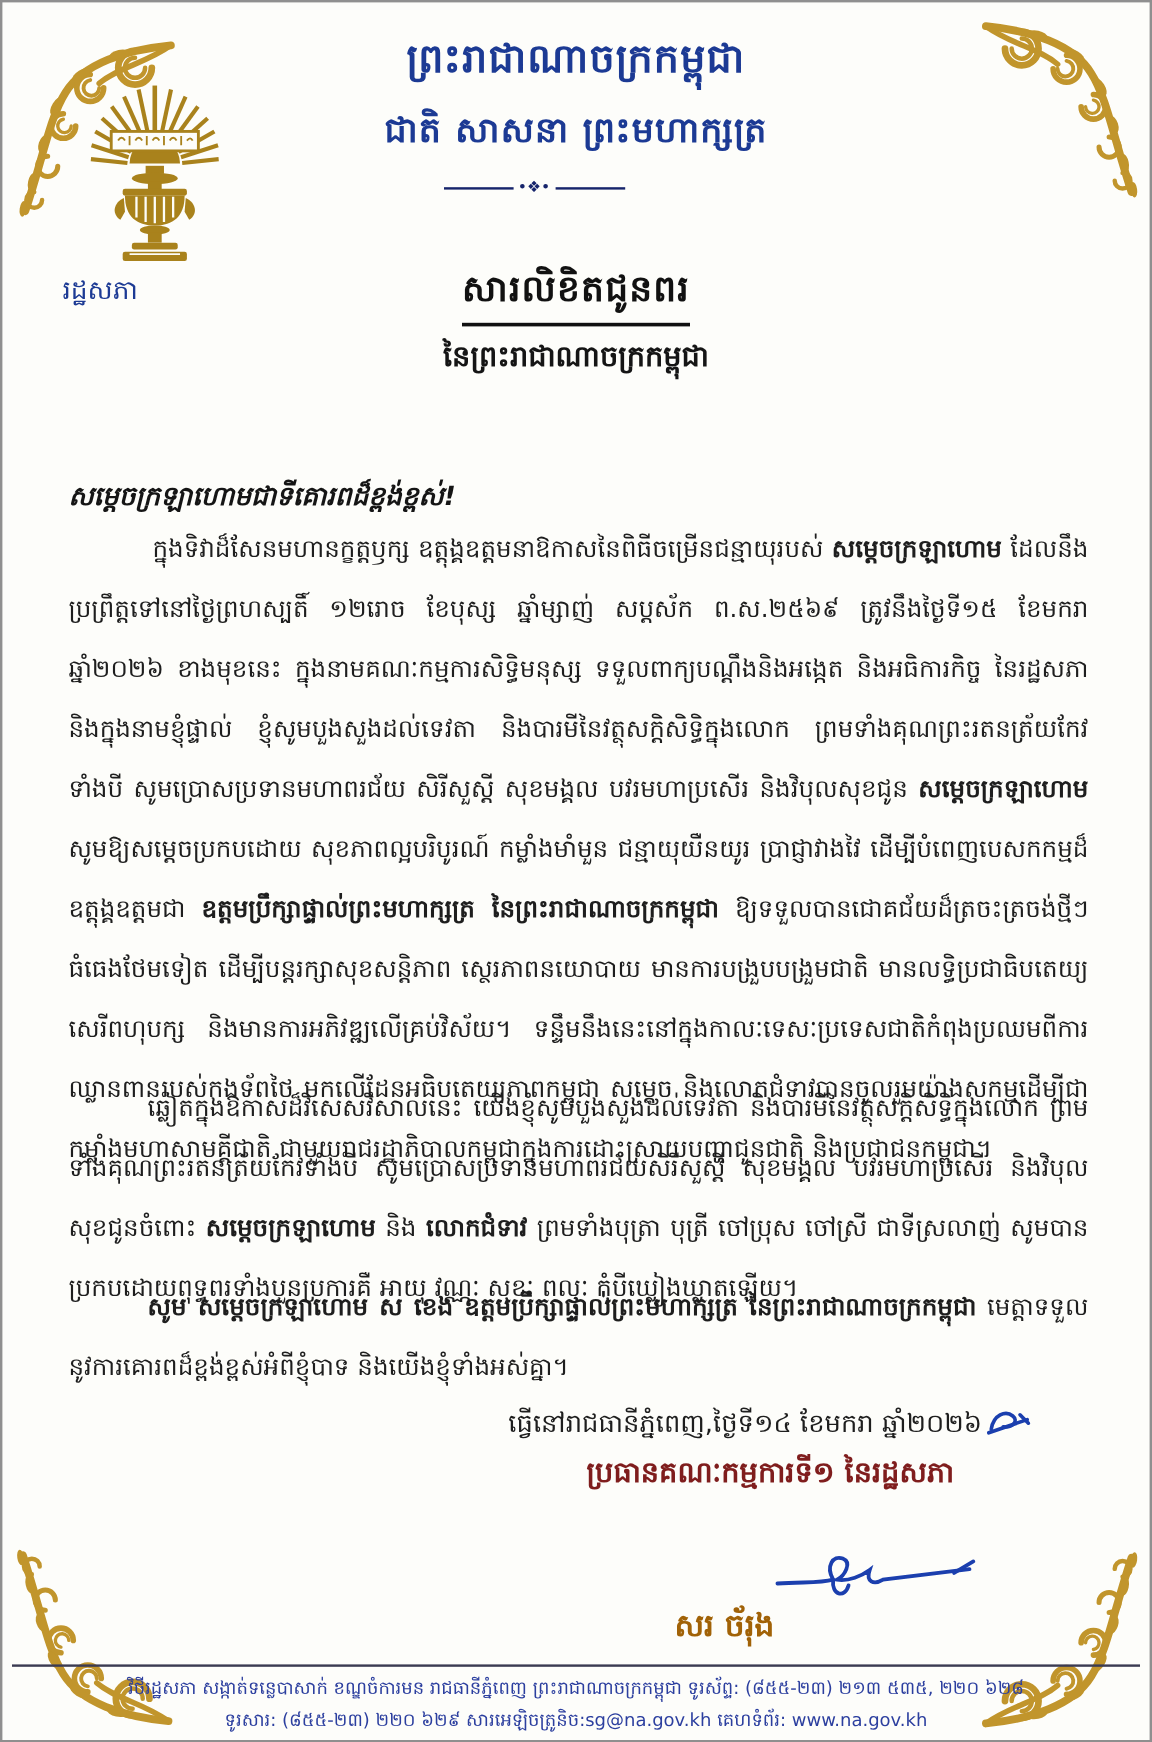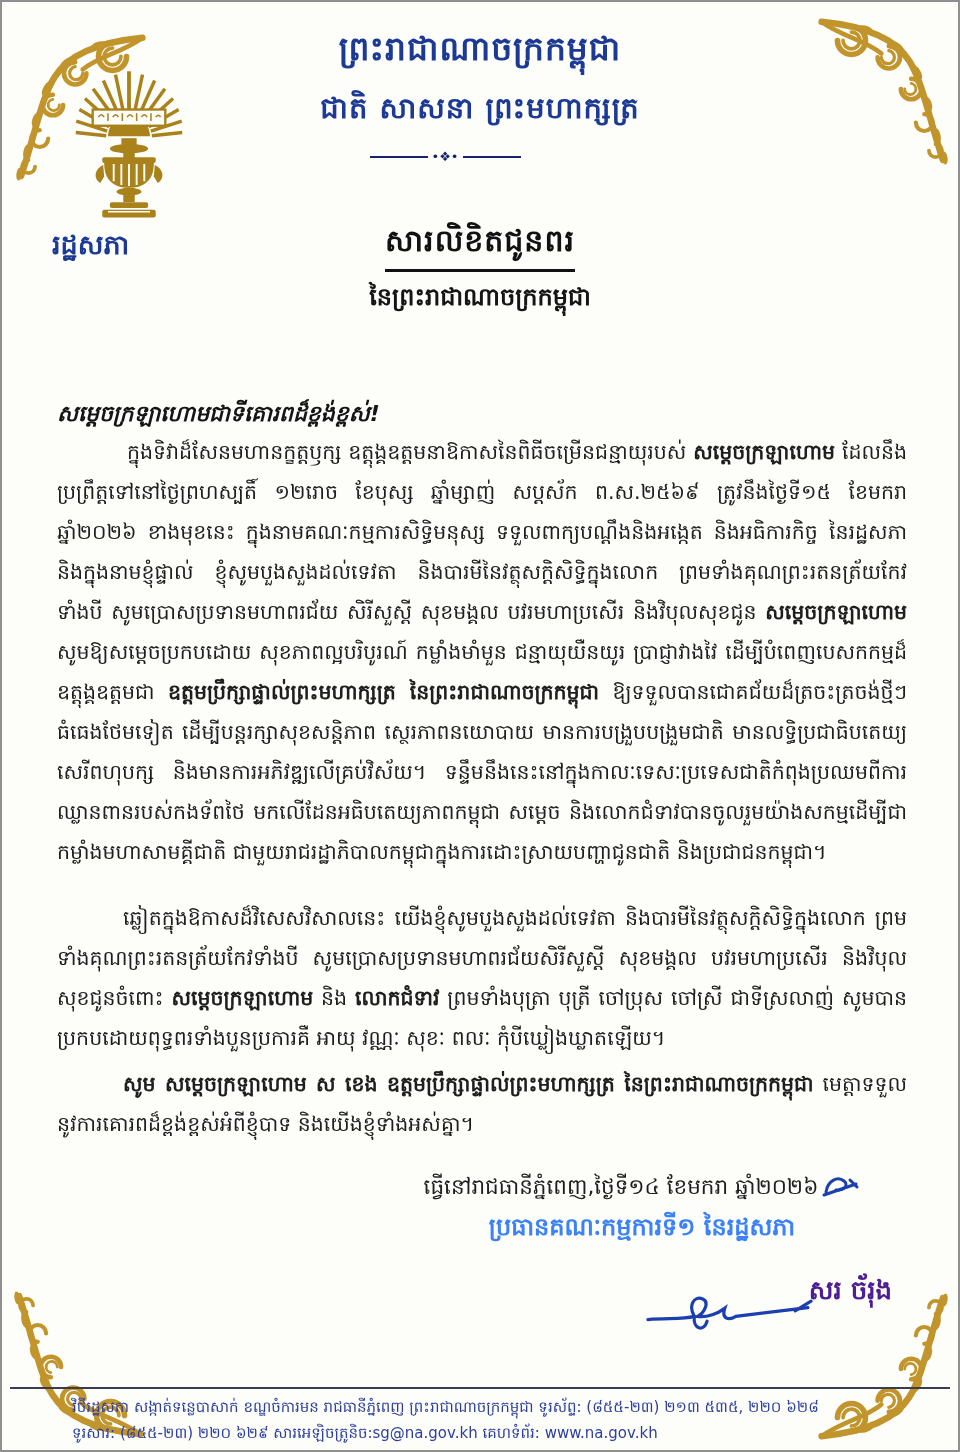--- a/index.html
+++ b/index.html
@@ -27,49 +27,49 @@
   .kingdom .l1{font-size:33px;font-weight:bold;color:var(--navy);letter-spacing:1px;}
   .kingdom .l2{font-size:29px;font-weight:bold;color:var(--navy);margin-top:14px;letter-spacing:1px;}
   .divider{
     position:absolute;left:0;right:70px;top:148px;display:flex;align-items:center;justify-content:center;
     color:#16246b;font-size:12px;gap:4px;
   }
   .divider .rule{width:58px;height:2px;background:#16246b;}
   .divider .orn{font-size:13px;line-height:1;}
   .emblem{position:absolute;left:68px;top:54px;width:118px;height:172px;}
   .emblem svg{width:100%;height:100%;}
-  .assembly-label{position:absolute;left:50px;top:226px;font-size:27px;font-weight:bold;color:var(--navy);}
+  .assembly-label{position:absolute;left:50px;top:226px;font-size:22px;font-weight:normal;color:var(--navy);}
   
   .letter-title{position:absolute;left:0;right:0;top:220px;text-align:center;}
   .letter-title span{
     display:inline-block;font-size:30px;font-weight:bold;color:#111;
     border-bottom:3px solid #111;padding-bottom:3px;letter-spacing:1px;
   }
   .subtitle{position:absolute;left:0;right:0;top:274px;text-align:center;font-weight:bold;font-size:24px;line-height:43px;color:#151515;}
   
   .salutation{position:absolute;left:55px;top:398px;font-size:22px;font-style:italic;font-weight:bold;color:#151515;}
   .body-par{
-    position:absolute;left:55px;width:850px;font-size:20.5px;line-height:40px;
+    position:absolute;left:55px;width:850px;font-size:20.5px;line-height:50px;
     text-align:justify;color:#1e1e1e;margin:0;
   }
   .body-par .b{font-weight:bold;}
   .p1{top:430px;text-indent:70px;}
   .p2{top:896px;text-indent:66px;}
   .p3{top:1062px;text-indent:66px;}
   
   .closing{position:absolute;left:380px;width:520px;top:1166px;text-align:center;}
   .closing .dline{font-size:21.5px;line-height:38px;color:#1e1e1e;white-space:nowrap;}
   .closing .dline .mark{display:inline-block;width:40px;height:26px;vertical-align:-6px;margin-left:2px;}
-  .closing .signer-title{font-size:24px;font-weight:bold;margin-top:6px;color:#3b82f6;}
+  .closing .signer-title{font-size:24px;font-weight:bold;margin-top:6px;color:#7f1d1d;}
   .signature{position:absolute;left:620px;top:1284px;width:215px;height:56px;}
   .signature svg{width:100%;height:100%;}
-  .signer-name{position:absolute;left:560px;width:330px;top:1272px;text-align:right;font-size:26px;font-weight:bold;color:#4c1d95;}
+  .signer-name{position:absolute;left:560px;width:330px;top:1336px;text-align:left;font-size:26px;font-weight:bold;color:#a16207;}
   
   .footer-sep{position:absolute;left:8px;right:8px;top:1385px;height:2px;background:#3b3b52;}
-  .footer{position:absolute;left:70px;right:70px;top:1392px;color:var(--footer-blue);}
+  .footer{position:absolute;left:70px;right:70px;top:1392px;text-align:center;color:var(--footer-blue);}
   .footer .f1{font-size:15px;line-height:26px;}
   .footer .f2{font-size:15px;line-height:26px;}
 </style>
 </head>
 <body>
 
 <div class="page">
 
   <div class="corner tl">
     <svg viewBox="0 0 150 160">

